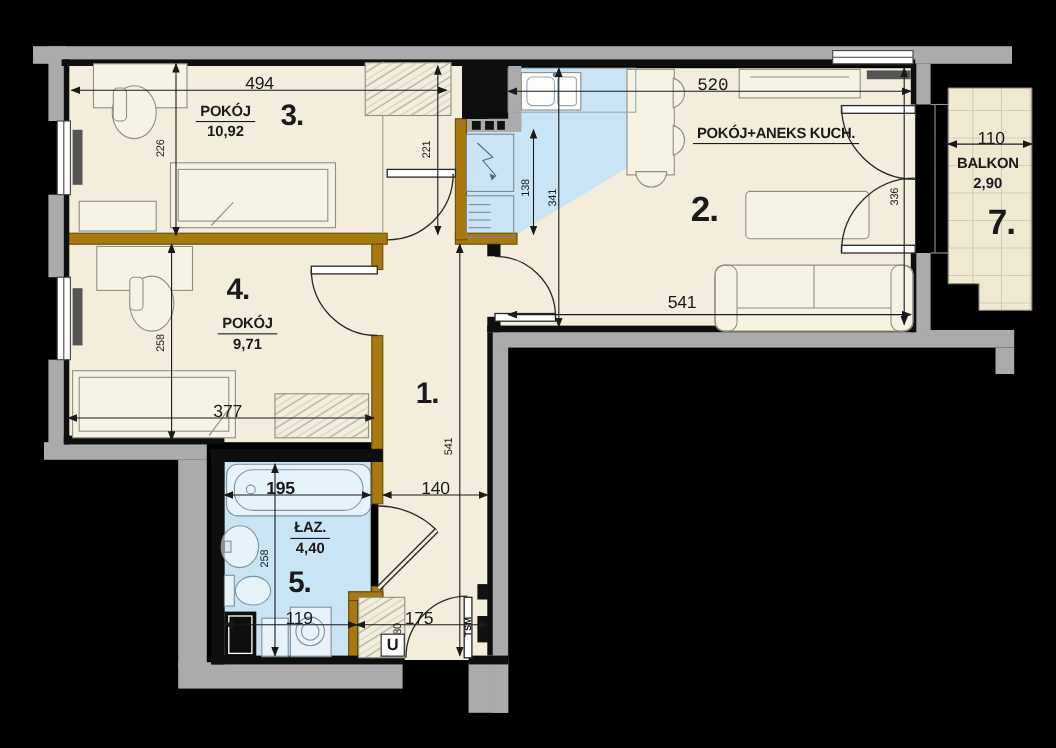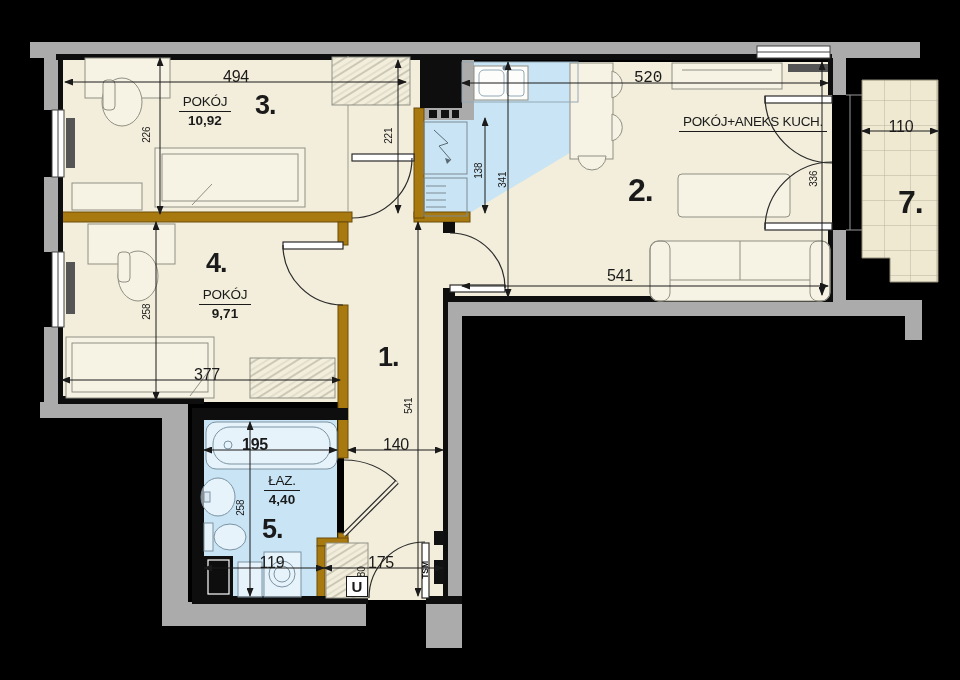--- a/index.html
+++ b/index.html
@@ -2,21 +2,21 @@
 <html style="--floor: #f3eedb; --wet_zone: #c9e4f4; --wall_brown: #a8790f; --wall_gray: #ababab; --wall_black: #0e0e0e; --balcony_tile: #efe9d2;"><head>
 <meta charset="utf-8">
 <style>
   html,body{margin:0;padding:0;background:#000;}
   .stage{position:relative;width:960px;height:680px;background:#000;overflow:hidden;
          font-family:"Liberation Sans",sans-serif;color:#1a1a1a;}
   .stage svg{position:absolute;left:0;top:0;}
   .lbl{position:absolute;line-height:1.15;}
   .rl{text-align:center;}
   .rl .nm{display:inline-block;border-bottom:1.5px solid #1a1a1a;padding:0 4px 1px 4px;
-          font-size:13.5px;letter-spacing:-0.3px;white-space:nowrap;font-weight:400;}
+          font-size:13.5px;letter-spacing:-0.3px;white-space:nowrap;font-weight:700;}
   .rl.no-rule .nm{border-bottom:none;}
   .rl .ar{font-size:13.5px;font-weight:600;letter-spacing:0;padding-top:1px;}
   .rnum{font-size:27px;font-weight:700;letter-spacing:-1px;}
   .dh{font-size:16px;width:44px;text-align:center;letter-spacing:-0.2px;}
   .dv{font-size:10px;width:44px;text-align:center;letter-spacing:-0.2px;transform:rotate(-90deg);}
   .ulab{font-size:15px;font-weight:700;border:1.5px solid #1a1a1a;background:#fff;
         width:20px;height:19px;text-align:center;line-height:19px;}
   .tsm{font-size:8.5px;font-weight:600;transform:rotate(-90deg);width:30px;text-align:center;color:#111;}
 </style>
 </head>
@@ -247,39 +247,43 @@
     <line x1="862" y1="131" x2="938" y2="131"></line>
   </g>
 </svg>
 
   <div class="lbl rl" style="left:150px;top:92px;width:110px;">
     <span class="nm">POKÓJ</span>
     <div class="ar">10,92</div>
   </div>
   <div class="lbl rnum" style="left:255px;top:90px;">3.</div>
 
-  <div class="lbl rl" style="left:642px;top:112px;width:185px;text-align:right;">
+  <div class="lbl rl" style="left:613px;top:112px;width:185px;">
     <span class="nm">POKÓJ+ANEKS KUCH.</span>
   </div>
   <div class="lbl rnum" style="left:628px;top:172px;font-size:32px;">2.</div>
 
   <div class="lbl rl" style="left:180px;top:285px;width:90px;">
     <span class="nm">POKÓJ</span>
     <div class="ar">9,71</div>
   </div>
   <div class="lbl rnum" style="left:206px;top:248px;">4.</div>
 
   <div class="lbl rnum" style="left:378px;top:342px;">1.</div>
 
   <div class="lbl rl" style="left:247px;top:471px;width:70px;">
     <span class="nm">ŁAZ.</span>
     <div class="ar">4,40</div>
   </div>
   <div class="lbl rnum" style="left:262px;top:514px;">5.</div>
 
+  <div class="lbl rl no-rule" style="left:856px;top:140px;width:84px;">
+    <span class="nm">BALKON</span>
+    <div class="ar">2,90</div>
+  </div>
   <div class="lbl rnum" style="left:898px;top:184px;font-size:32px;">7.</div>
 
   <div class="lbl dh" style="left:214px;top:68px;">494</div>
   <div class="lbl dh" style="left:626px;top:69px;font-family:Liberation Mono, monospace;">520</div>
   <div class="lbl dv" style="left:125px;top:129px;">226</div>
   <div class="lbl dv" style="left:367px;top:130px;">221</div>
   <div class="lbl dv" style="left:457px;top:165px;">138</div>
   <div class="lbl dv" style="left:481px;top:174px;">341</div>
   <div class="lbl dv" style="left:792px;top:173px;">336</div>
   <div class="lbl dh" style="left:598px;top:267px;">541</div>

